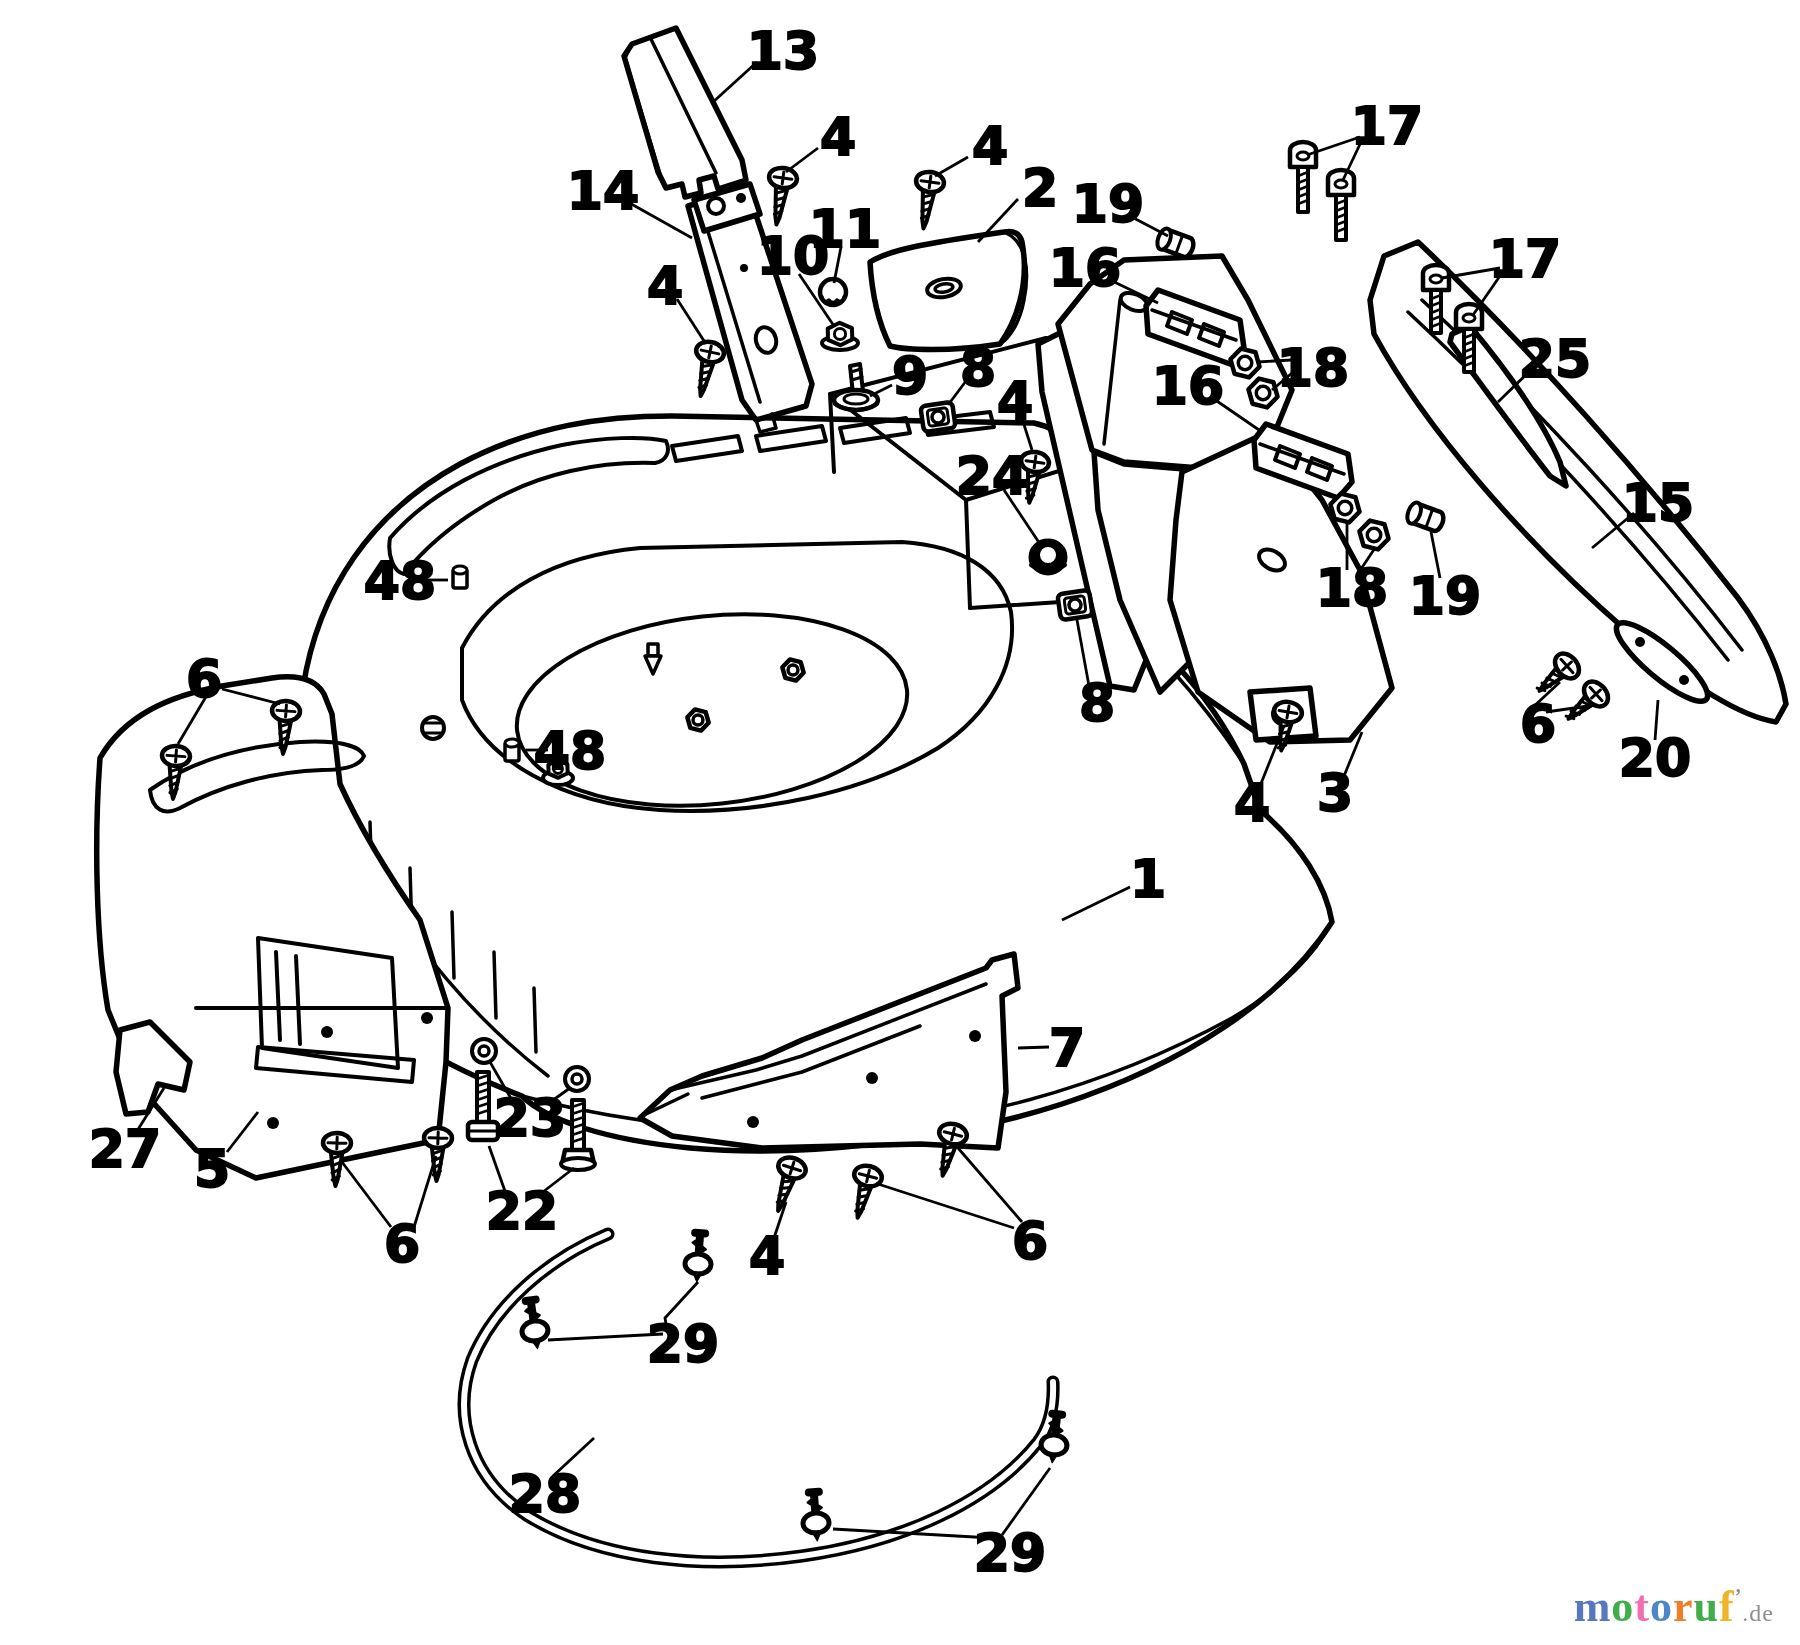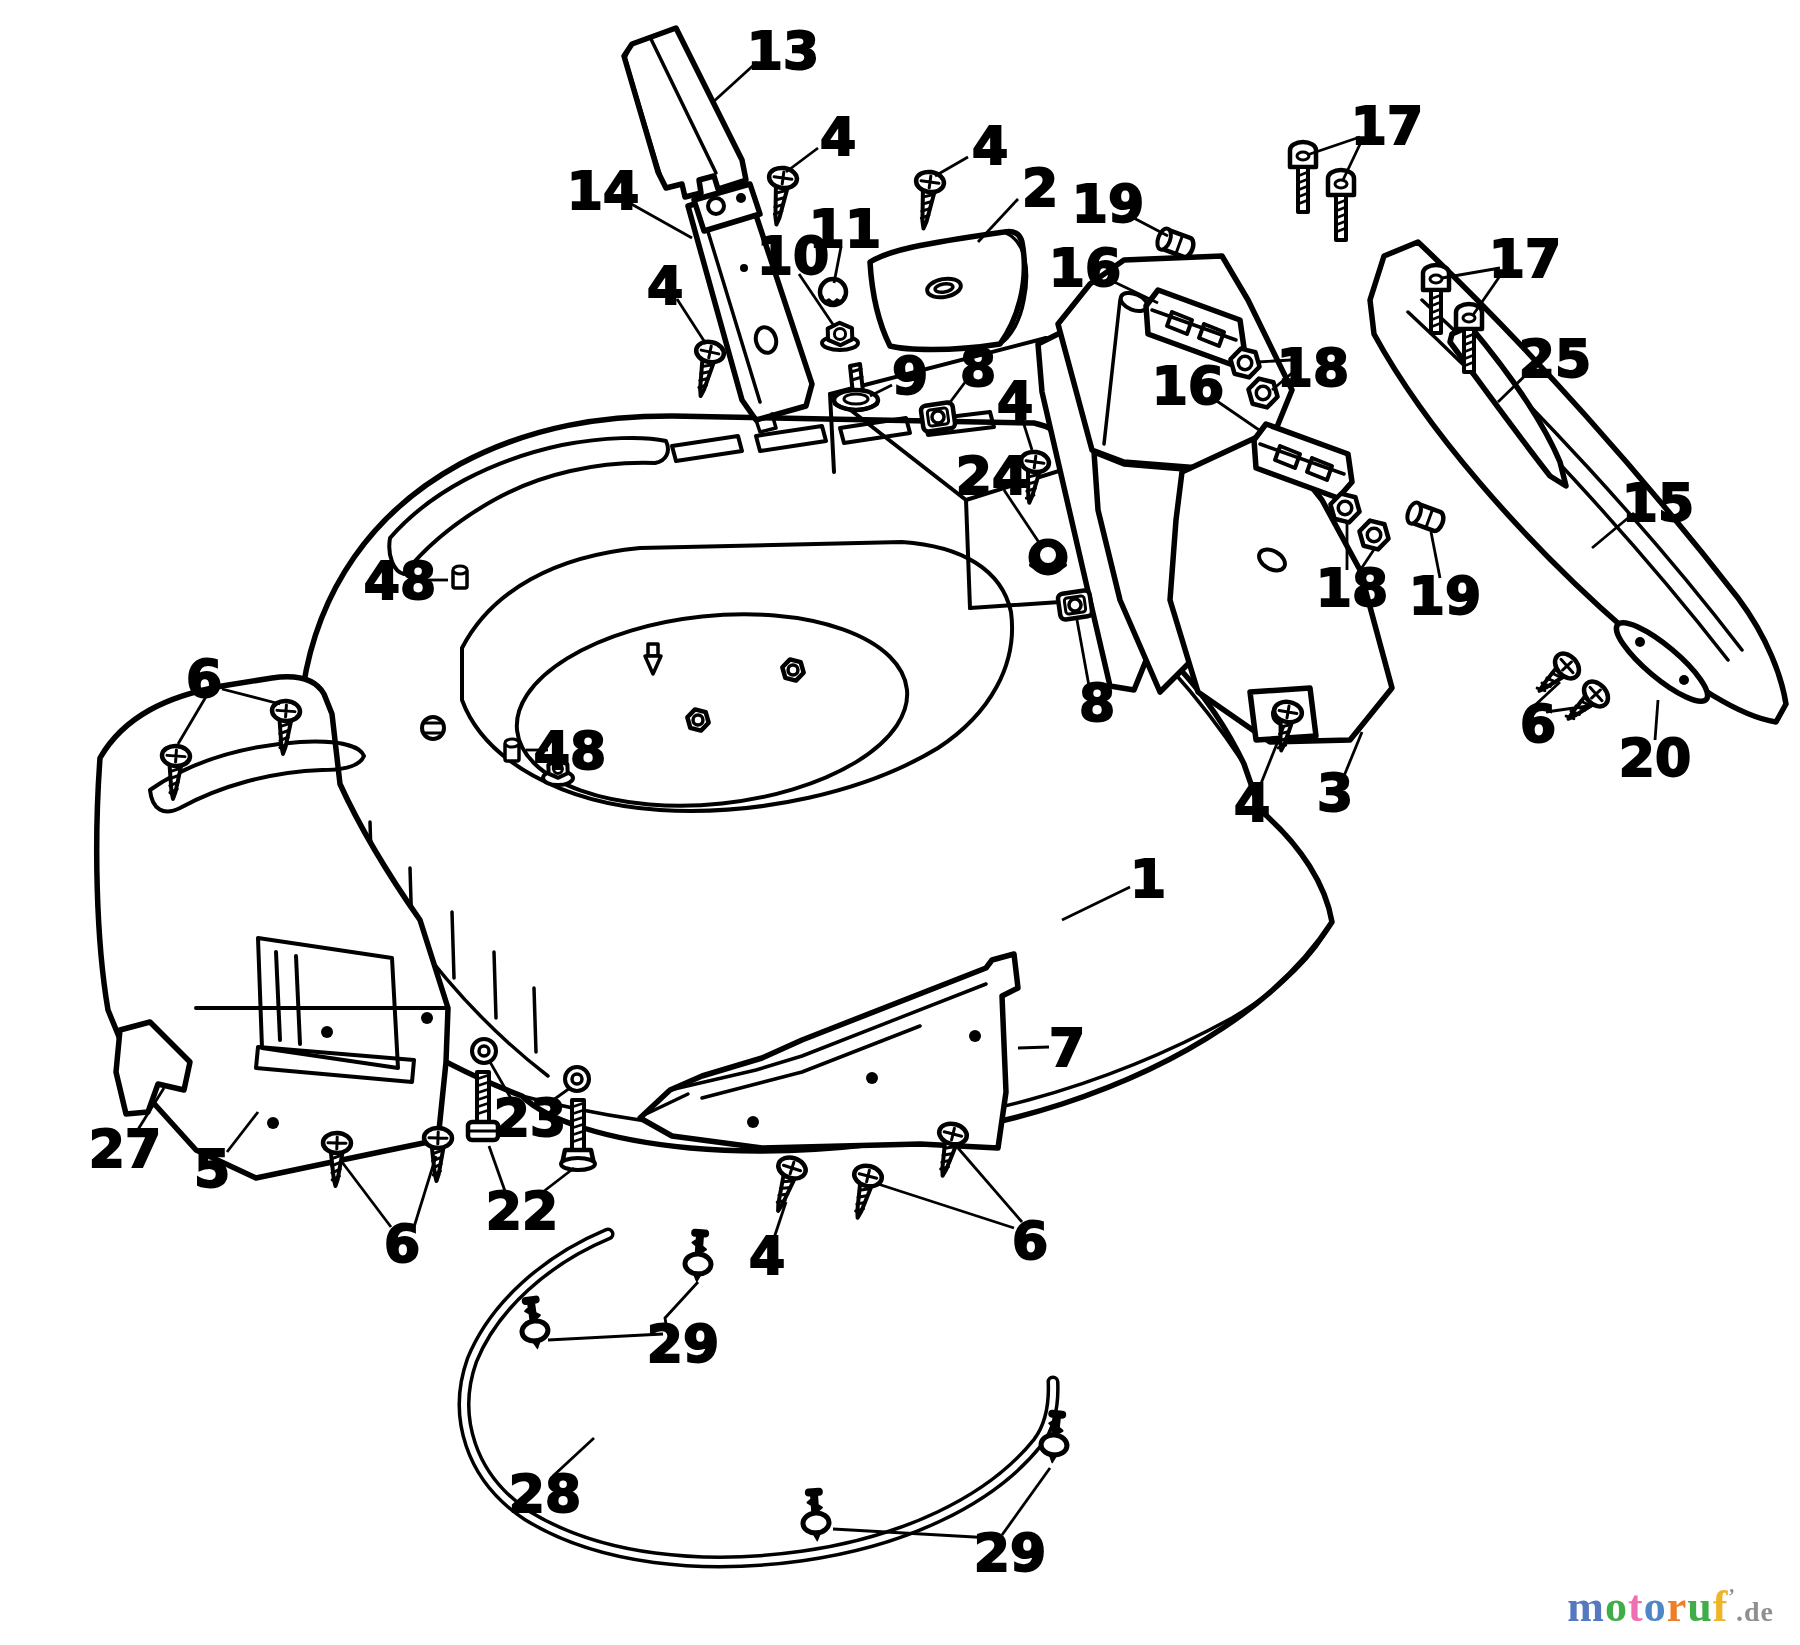--- a/index.html
+++ b/index.html
@@ -8,21 +8,21 @@
   .part{fill:#ffffff;stroke:#000000;stroke-width:5.5;stroke-linejoin:round;stroke-linecap:round;}
   .part-thin{fill:none;stroke:#000000;stroke-width:3.5;stroke-linejoin:round;stroke-linecap:round;}
   .detail{fill:none;stroke:#000000;stroke-width:4;stroke-linejoin:round;stroke-linecap:round;}
   .hole{fill:#000000;stroke:none;}
   .hw{stroke:#000000;stroke-linejoin:round;stroke-linecap:round;}
   .leader{fill:none;stroke:#000000;stroke-width:2.8;}
   text.callout{font-family:"DejaVu Sans","Liberation Sans",sans-serif;font-weight:bold;font-size:52px;
     fill:#000;stroke:#000;stroke-width:2;paint-order:stroke;text-anchor:middle;}
   .watermark{position:absolute;right:26px;bottom:16px;font-family:"Liberation Serif","DejaVu Serif",serif;
     font-weight:bold;font-size:44px;letter-spacing:1px;text-decoration:none;line-height:1;}
-  .watermark .suffix{font-size:28px;font-weight:bold;}
+  .watermark .suffix{font-size:24px;font-weight:normal;}
   .watermark .tick{font-size:20px;vertical-align:18px;}
 </style>
 </head>
 <body>
 
 <div class="stage">
   <svg id="diagram" width="1800" height="1645" viewBox="0 0 1800 1645" xmlns="http://www.w3.org/2000/svg">
 
     <g>
       <path class="part" d="M303,688 C318,590 372,512 460,464 C534,425 604,416 672,416 L1034,423

